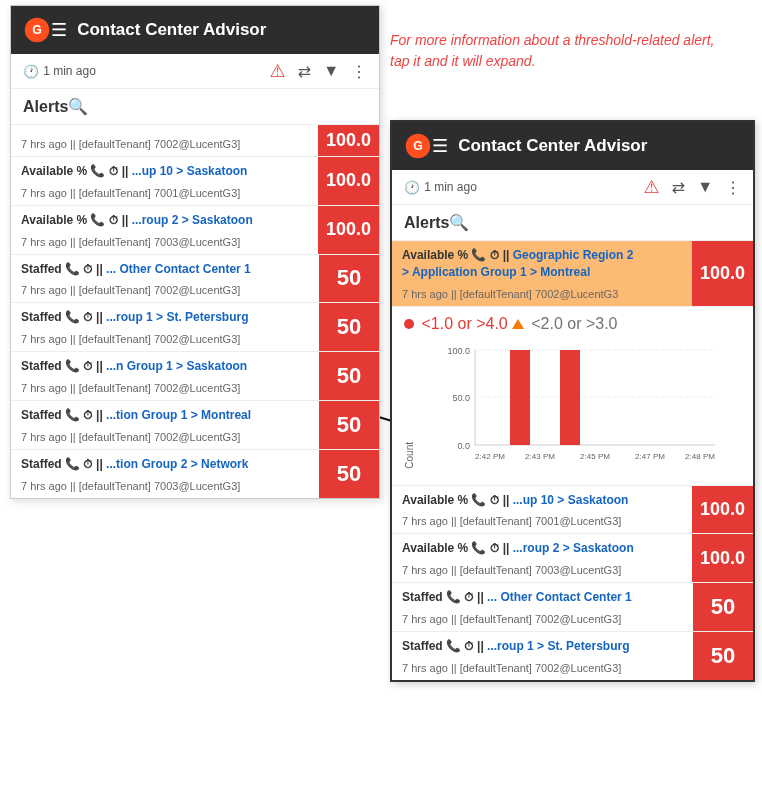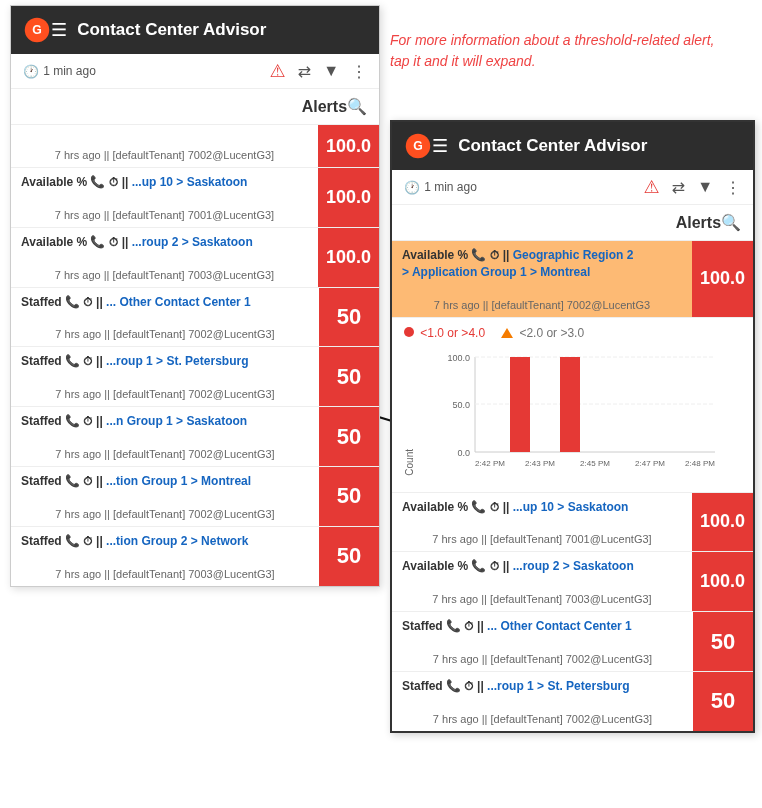--- a/index.html
+++ b/index.html
@@ -83,21 +83,21 @@
     .toolbar .alert-icon {
       color: #e53935;
       font-size: 18px;
       cursor: pointer;
     }
 
     
     .alerts-header {
       display: flex;
       align-items: center;
-      justify-content: flex-end;
+      justify-content: flex-start;
       padding: 8px 12px;
     }
     .alerts-header .alerts-title {
       font-size: 16px;
       font-weight: bold;
       color: #333;
     }
     .alerts-header .search-icon {
       font-size: 16px;
       color: #555;
@@ -122,22 +122,21 @@
       font-weight: bold;
       color: #333;
       line-height: 1.4;
     }
     .alert-title .link-text {
       color: #1565c0;
     }
     .alert-subtitle {
       font-size: 11px;
       color: #666;
-      margin-top: 18px;
-      text-align: center;
+      margin-top: 7px;
     }
     .alert-value {
       min-width: 60px;
       display: flex;
       align-items: center;
       justify-content: center;
       background: #e53935;
       color: #fff;
       font-size: 18px;
       font-weight: bold;
@@ -149,23 +148,23 @@
 
     
     .expanded-section {
       padding: 8px 12px 12px;
       border-top: 1px solid #eee;
       background: #fff;
     }
     .threshold-legend {
       display: flex;
       align-items: center;
-      gap: 16px;
+      gap: 4px;
       margin-bottom: 8px;
-      font-size: 12px;
+      font-size: 16px;
     }
     .threshold-critical {
       color: #e53935;
     }
     .threshold-critical .dot {
       display: inline-block;
       width: 10px;
       height: 10px;
       border-radius: 50%;
       background: #e53935;

